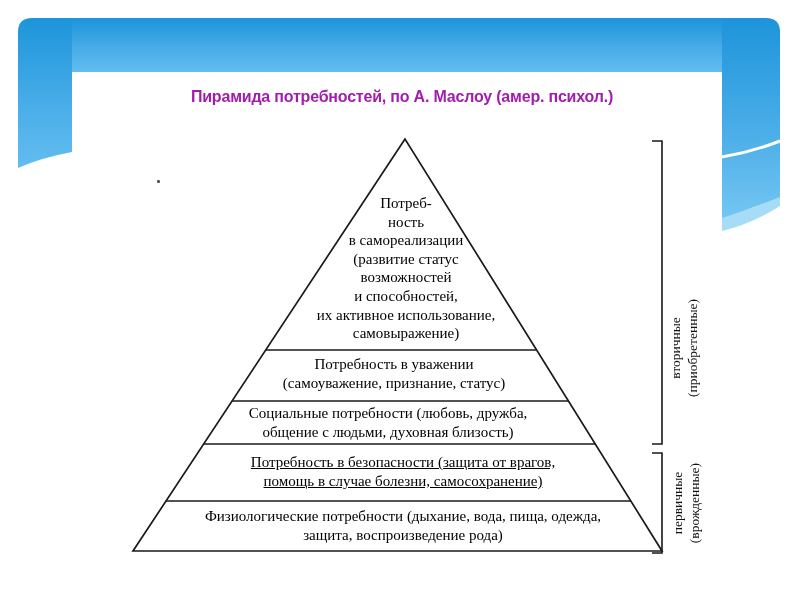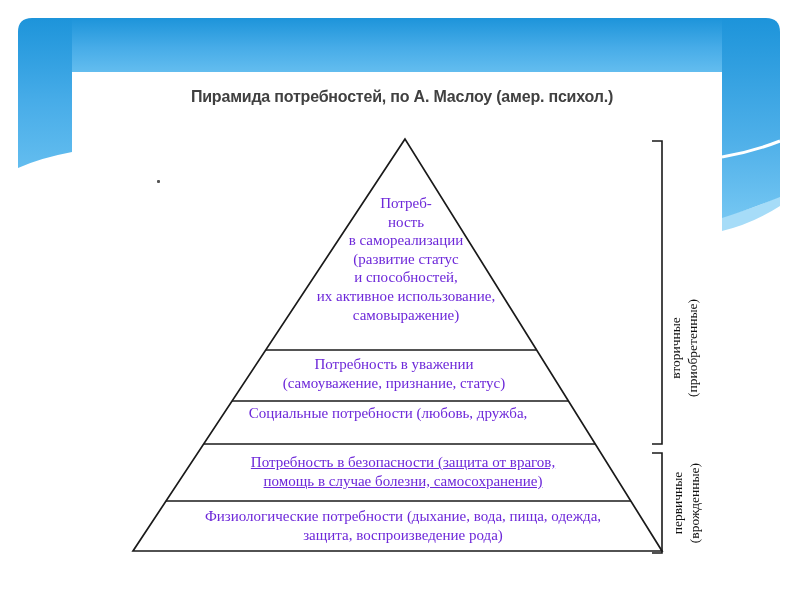--- a/index.html
+++ b/index.html
@@ -10,25 +10,25 @@
   .bg-svg,.diagram-svg{position:absolute;left:0;top:0;width:800px;height:600px;display:block;}
   .card{
     position:absolute;left:72px;top:72px;width:650px;height:506px;
     background:#ffffff;
   }
   .slide-title{
     position:absolute;left:92px;top:88px;width:620px;
     text-align:center;
     font-family:"Liberation Sans", sans-serif;
     font-weight:bold;font-size:16px;letter-spacing:-0.2px;
-    color:#404040;
+    color:#a21caf;
   }
   .lvl{
     position:absolute;text-align:center;
-    font-size:15px;line-height:18.6px;color:#6d28d9;
+    font-size:15px;line-height:18.6px;color:#000000;
   }
   .lvl span{display:block;}
   .lvl-1{left:256px;top:194px;width:300px;}
   .lvl-2{left:244px;top:355px;width:300px;line-height:19px;}
   .lvl-3{left:188px;top:404px;width:400px;line-height:19px;}
   .lvl-4{left:183px;top:453px;width:440px;line-height:19px;text-decoration:underline;}
   .lvl-5{left:143px;top:507px;width:520px;line-height:19px;}
   .vlabel{
     position:absolute;width:140px;height:34px;
     transform:rotate(-90deg);
@@ -86,32 +86,34 @@
     <line x1="166" y1="501" x2="631" y2="501" stroke="#1a1a1a" stroke-width="1.6"></line>
     <path d="M 652,141 L 662,141 L 662,444 L 652,444" fill="none" stroke="#1a1a1a" stroke-width="1.6"></path>
     <path d="M 652,453 L 662,453 L 662,553 L 652,553" fill="none" stroke="#1a1a1a" stroke-width="1.6"></path>
   </svg>
 
   <div class="lvl lvl-1">
     <span>Потреб-</span>
     <span>ность</span>
     <span>в самореализации</span>
     <span>(развитие статус</span>
+    <span>возможностей</span>
     <span>и способностей,</span>
     <span>их активное использование,</span>
     <span>самовыражение)</span>
   </div>
 
   <div class="lvl lvl-2">
     <span>Потребность в уважении</span>
     <span>(самоуважение, признание, статус)</span>
   </div>
 
   <div class="lvl lvl-3">
     <span>Социальные потребности (любовь, дружба,</span>
+    <span>общение с людьми, духовная близость)</span>
   </div>
 
   <div class="lvl lvl-4">
     <span>Потребность в безопасности (защита от врагов,</span>
     <span>помощь в случае болезни, самосохранение)</span>
   </div>
 
   <div class="lvl lvl-5">
     <span>Физиологические потребности (дыхание, вода, пища, одежда,</span>
     <span>защита, воспроизведение рода)</span>

